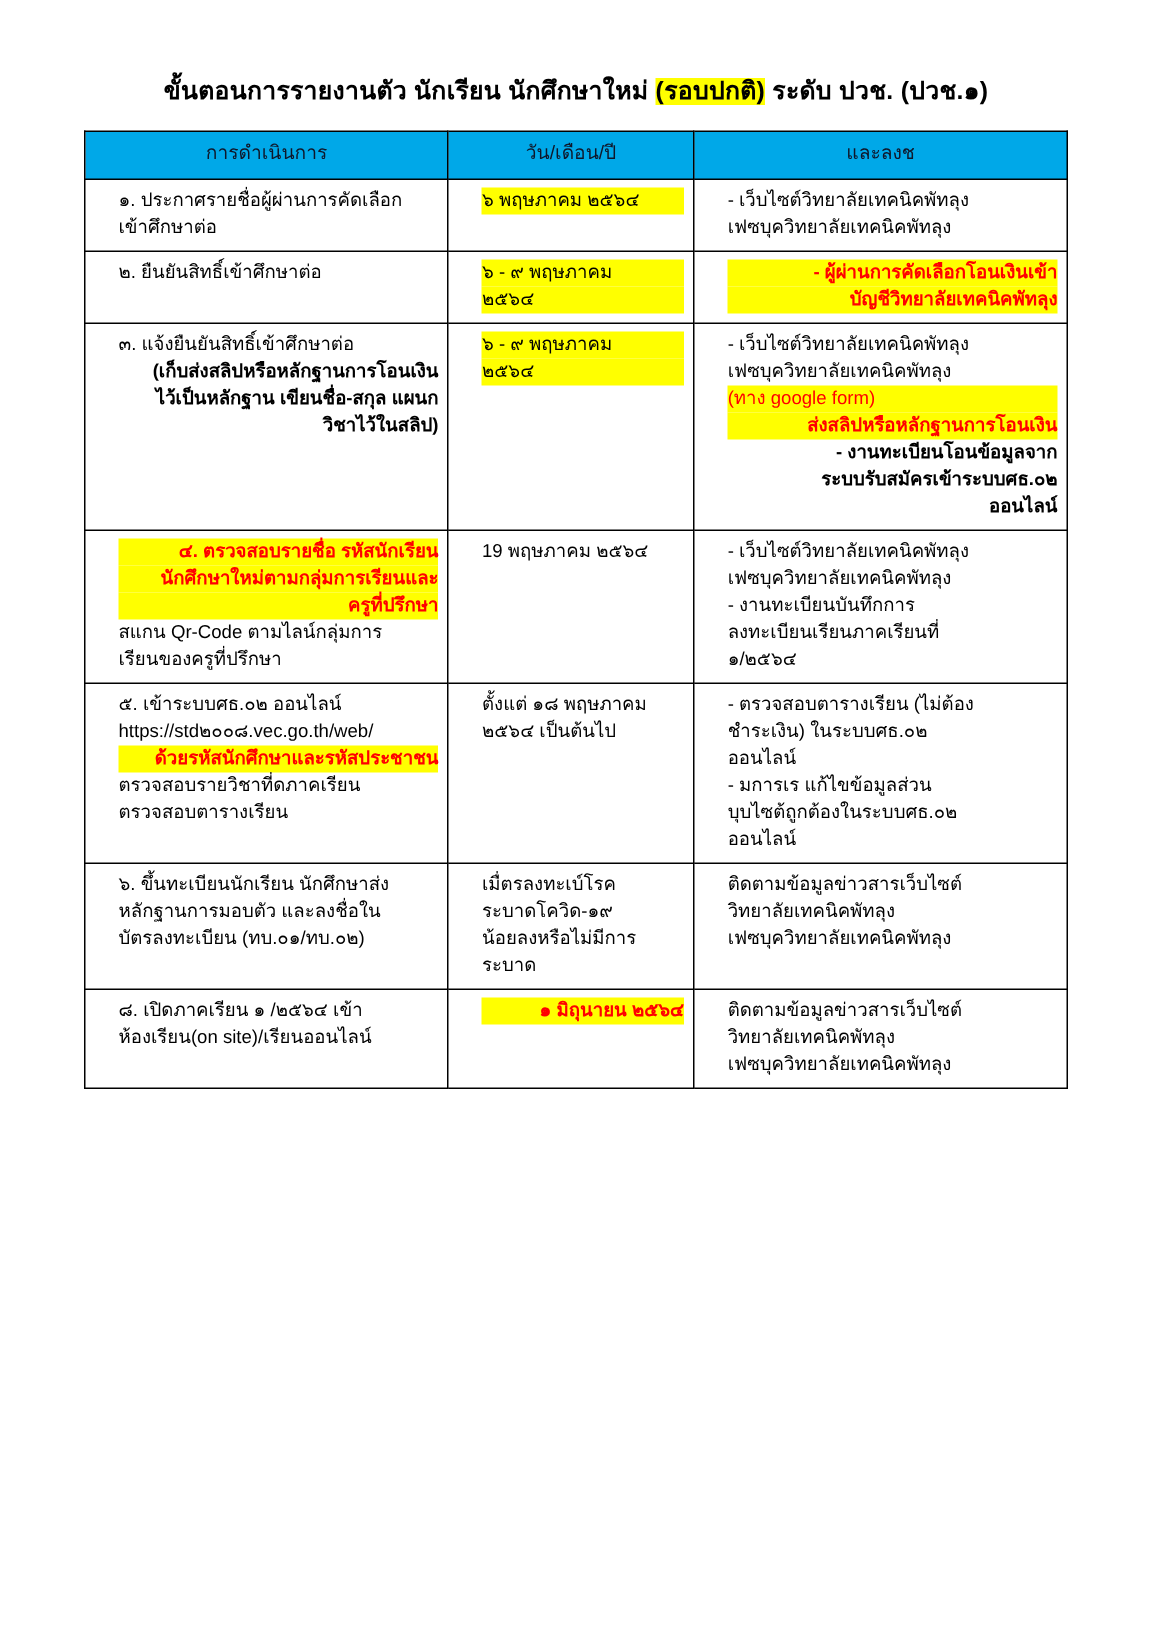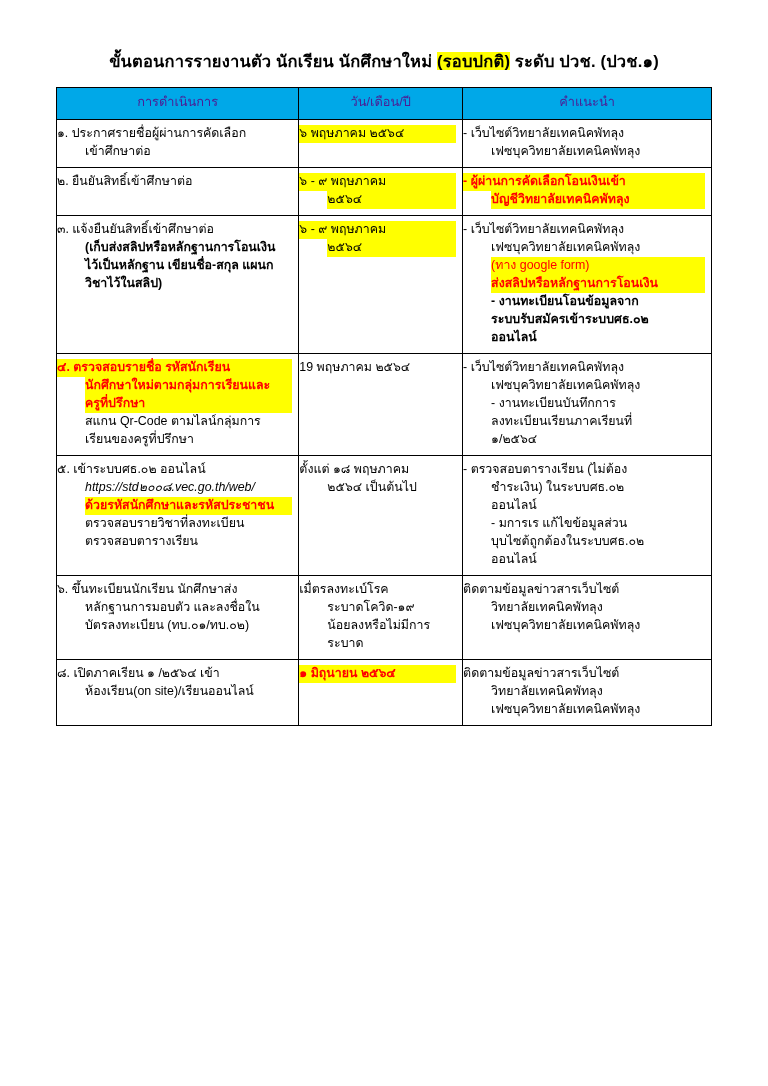--- a/index.html
+++ b/index.html
@@ -31,74 +31,74 @@
     letter-spacing: 0.2px;
   }
   .hl {
     background: #ffff00;
   }
   .red {
     color: #ff0000;
   }
   .bold {
     font-weight: bold;
+    text-align: right;
   }
   table.steps {
     width: 100%;
     border-collapse: collapse;
     table-layout: fixed;
     font-size: 12.4px;
   }
   table.steps th, table.steps td {
     border: 1px solid #000000;
     vertical-align: top;
-    padding: 5px 6px 6px 0;
+    padding: 5px 6px 6px 22px;
     line-height: 1.45;
   }
   table.steps thead th {
     background: #00a8e8;
-    color: #4c1d95;
+    color: #0f172a;
     text-align: center;
     font-weight: normal;
     font-size: 12.8px;
     padding: 5px 4px 6px 4px;
     height: 20px;
   }
   col.c1 { width: 37%; }
   col.c2 { width: 25%; }
   col.c3 { width: 38%; }
   .cell-line {
     display: block;
   }
   .cell-line + .cell-line {
     margin-top: 0;
-    margin-left: 28px;
-  }
-  .mono-ish { letter-spacing: 0; font-style: italic; }
+  }
+  .mono-ish { letter-spacing: 0; }
 </style>
 </head>
 <body>
 
 <div class="page">
 
   <div class="doc-title">
     <span>ขั้นตอนการรายงานตัว นักเรียน นักศึกษาใหม่ </span><span class="hl">(รอบปกติ)</span><span> ระดับ ปวช. (ปวช.๑)</span>
   </div>
 
   <table class="steps">
     <colgroup>
       <col class="c1">
         <col class="c2">
         <col class="c3">
     </colgroup>
     <thead>
       <tr>
         <th>การดำเนินการ</th>
         <th>วัน/เดือน/ปี</th>
-        <th>คำแนะนำ</th>
+        <th>และลงช</th>
       </tr>
     </thead>
     <tbody>
 
       <tr>
         <td>
           <span class="cell-line">๑. ประกาศรายชื่อผู้ผ่านการคัดเลือก</span>
           <span class="cell-line">เข้าศึกษาต่อ</span>
         </td>
         <td>
@@ -164,21 +164,21 @@
           <span class="cell-line">ลงทะเบียนเรียนภาคเรียนที่</span>
           <span class="cell-line">๑/๒๕๖๔</span>
         </td>
       </tr>
 
       <tr>
         <td>
           <span class="cell-line">๕. เข้าระบบศธ.๐๒ ออนไลน์</span>
           <span class="cell-line mono-ish">https://std๒๐๐๘.vec.go.th/web/</span>
           <span class="cell-line hl red bold">ด้วยรหัสนักศึกษาและรหัสประชาชน</span>
-          <span class="cell-line">ตรวจสอบรายวิชาที่ลงทะเบียน</span>
+          <span class="cell-line">ตรวจสอบรายวิชาที่ดภาคเรียน</span>
           <span class="cell-line">ตรวจสอบตารางเรียน</span>
         </td>
         <td>
           <span class="cell-line">ตั้งแต่ ๑๘ พฤษภาคม</span>
           <span class="cell-line">๒๕๖๔ เป็นต้นไป</span>
         </td>
         <td>
           <span class="cell-line">- ตรวจสอบตารางเรียน (ไม่ต้อง</span>
           <span class="cell-line">ชำระเงิน) ในระบบศธ.๐๒</span>
           <span class="cell-line">ออนไลน์</span>

